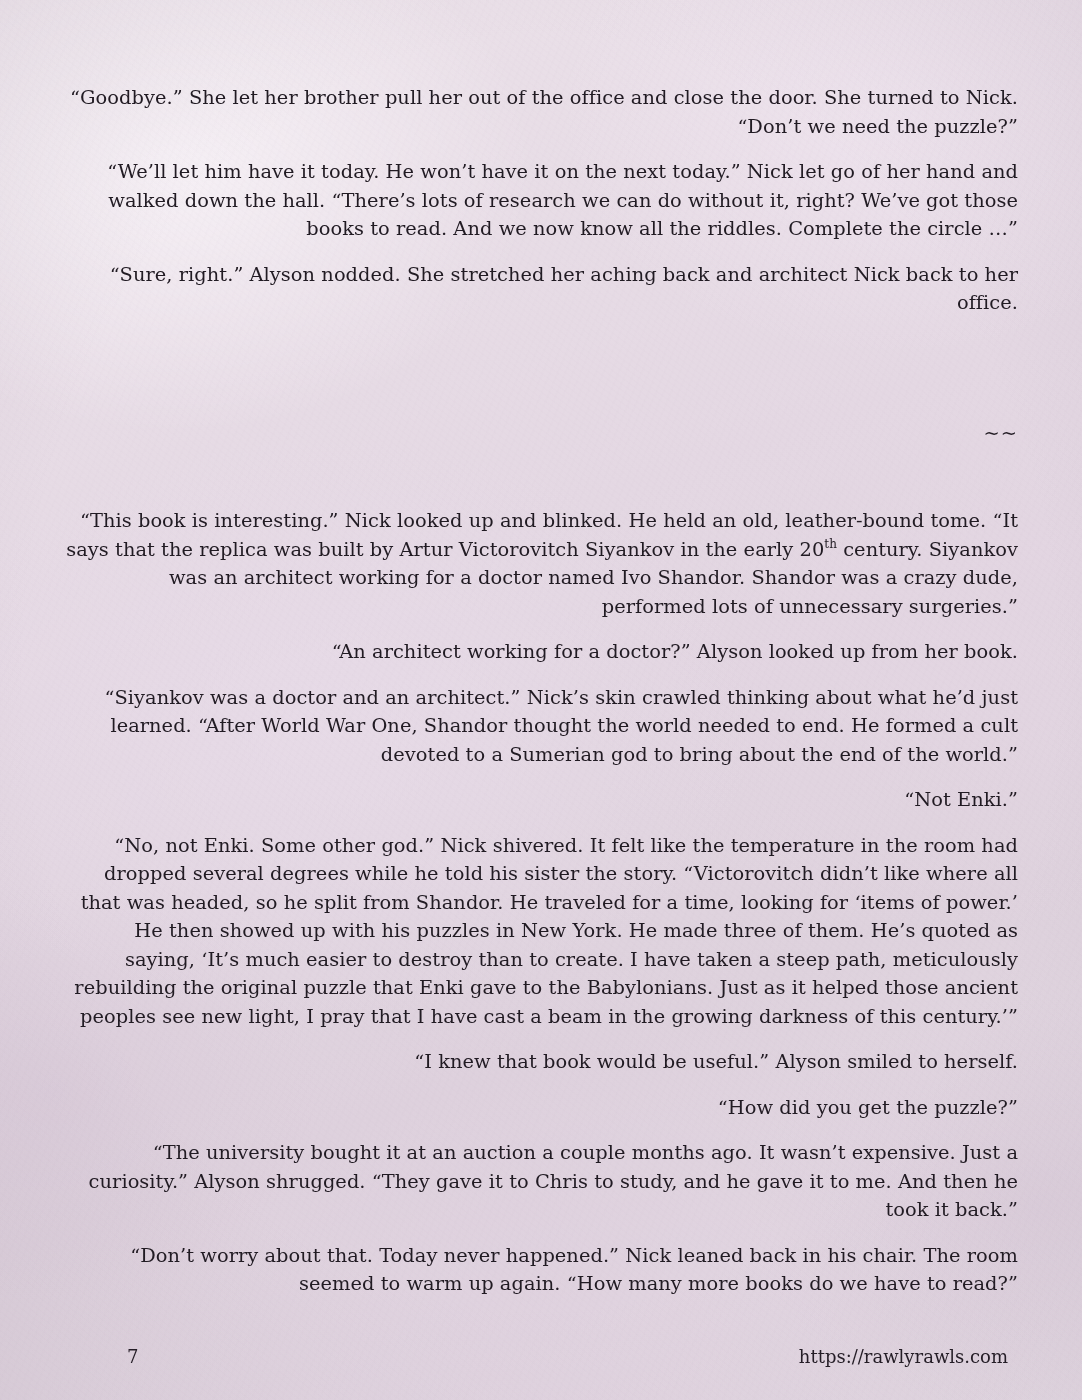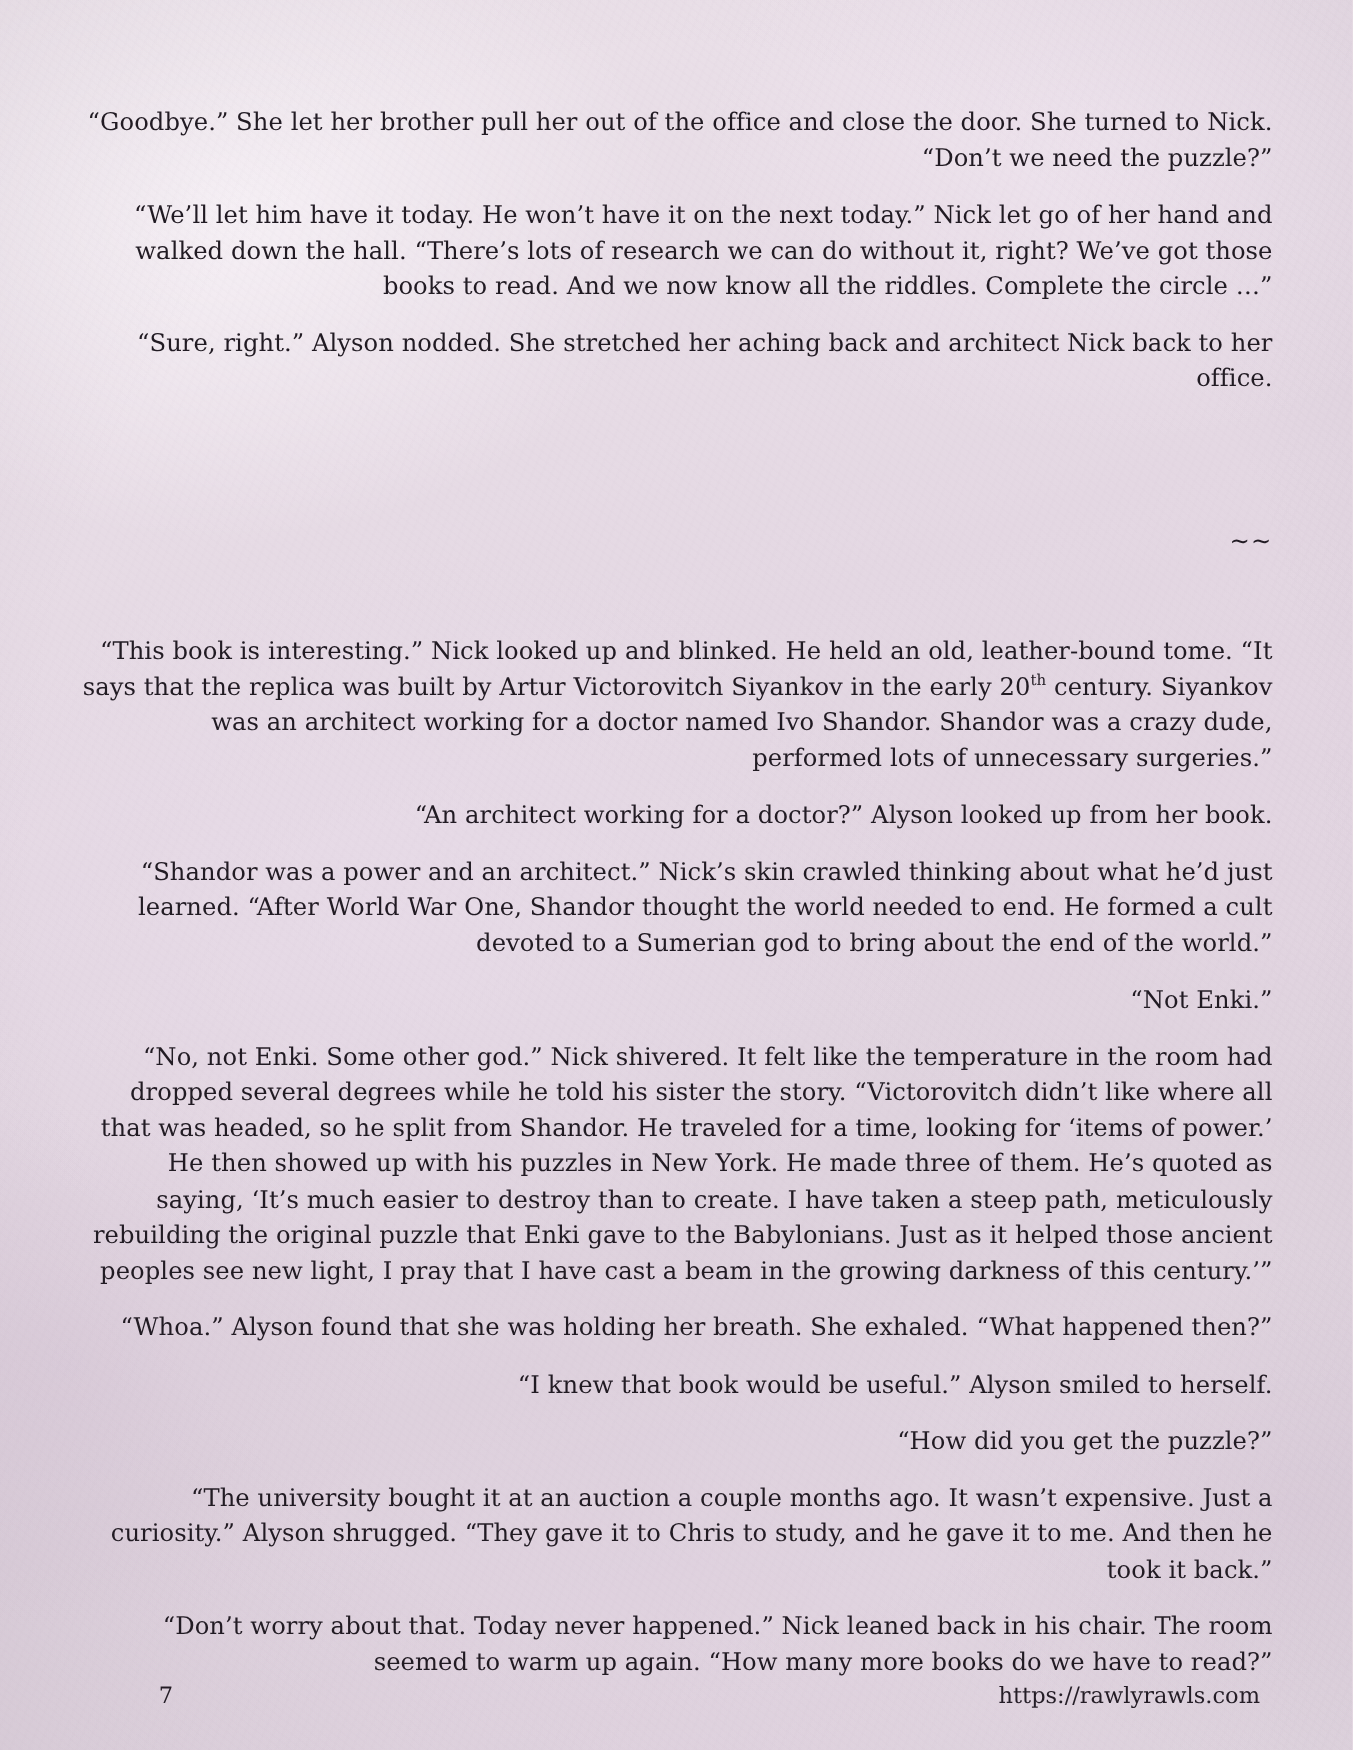--- a/index.html
+++ b/index.html
@@ -114,24 +114,23 @@
 
   <div class="spacer-break"></div>
 
   <p class="divider-mark">~~</p>
 
   <div class="after-divider"></div>
 
   <p><span>“This book is interesting.” Nick looked up and blinked. He held an old, leather-bound tome. “It says that the replica was built by Artur Victorovitch Siyankov in the early 20</span><sup>th</sup><span> century. Siyankov was an architect working for a doctor named Ivo Shandor. Shandor was a crazy dude, performed lots of unnecessary surgeries.”</span></p>
 
   <p>“An architect working for a doctor?” Alyson looked up from her book.</p>
-  <p>“Shandor was a power and an architect.” Nick’s skin crawled thinking about what he’d just learned. “After World War One, Shandor thought the world needed to end. He formed a cult devoted to a Sumerian god to bring about the end of the world.”</p>
+  <p>“Siyankov was a doctor and an architect.” Nick’s skin crawled thinking about what he’d just learned. “After World War One, Shandor thought the world needed to end. He formed a cult devoted to a Sumerian god to bring about the end of the world.”</p>
   <p>“Not Enki.”</p>
   <p>“No, not Enki. Some other god.” Nick shivered. It felt like the temperature in the room had dropped several degrees while he told his sister the story. “Victorovitch didn’t like where all that was headed, so he split from Shandor. He traveled for a time, looking for ‘items of power.’ He then showed up with his puzzles in New York. He made three of them. He’s quoted as saying, ‘It’s much easier to destroy than to create. I have taken a steep path, meticulously rebuilding the original puzzle that Enki gave to the Babylonians. Just as it helped those ancient peoples see new light, I pray that I have cast a beam in the growing darkness of this century.’”</p>
-  <p>“Whoa.” Alyson found that she was holding her breath. She exhaled. “What happened then?”</p>
   <p>“I knew that book would be useful.” Alyson smiled to herself.</p>
   <p>“How did you get the puzzle?”</p>
   <p>“The university bought it at an auction a couple months ago. It wasn’t expensive. Just a curiosity.” Alyson shrugged. “They gave it to Chris to study, and he gave it to me. And then he took it back.”</p>
   <p>“Don’t worry about that. Today never happened.” Nick leaned back in his chair. The room seemed to warm up again. “How many more books do we have to read?”</p>
 
 </div>
 
 <div class="footer">
   <span class="page-number">7</span>
   <span class="site-url">https://rawlyrawls.com</span>

